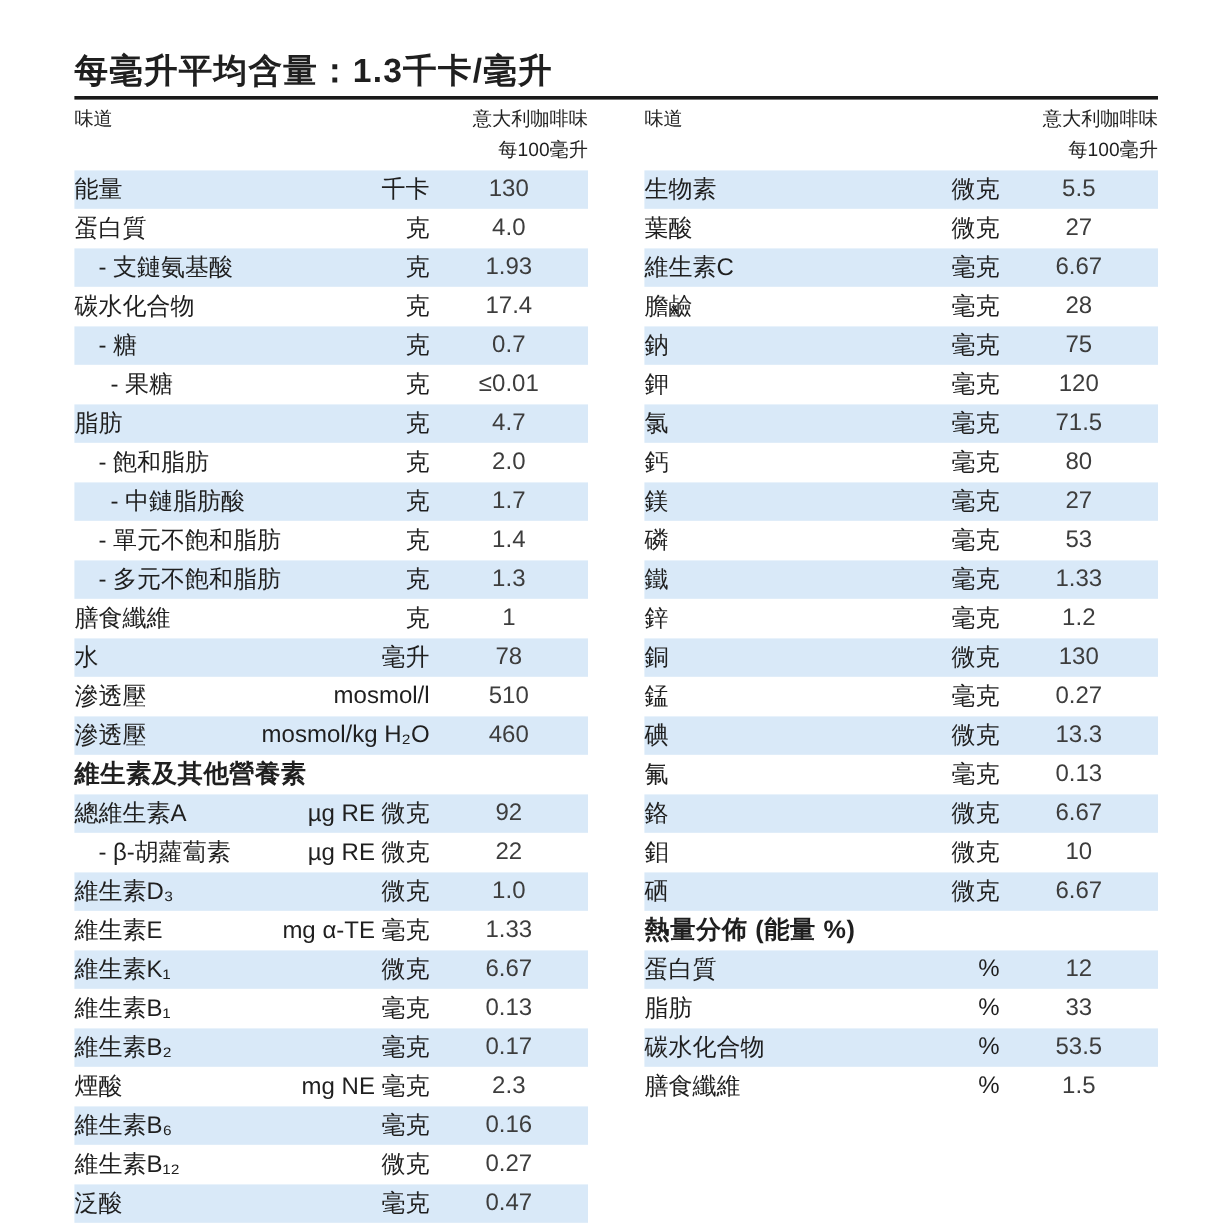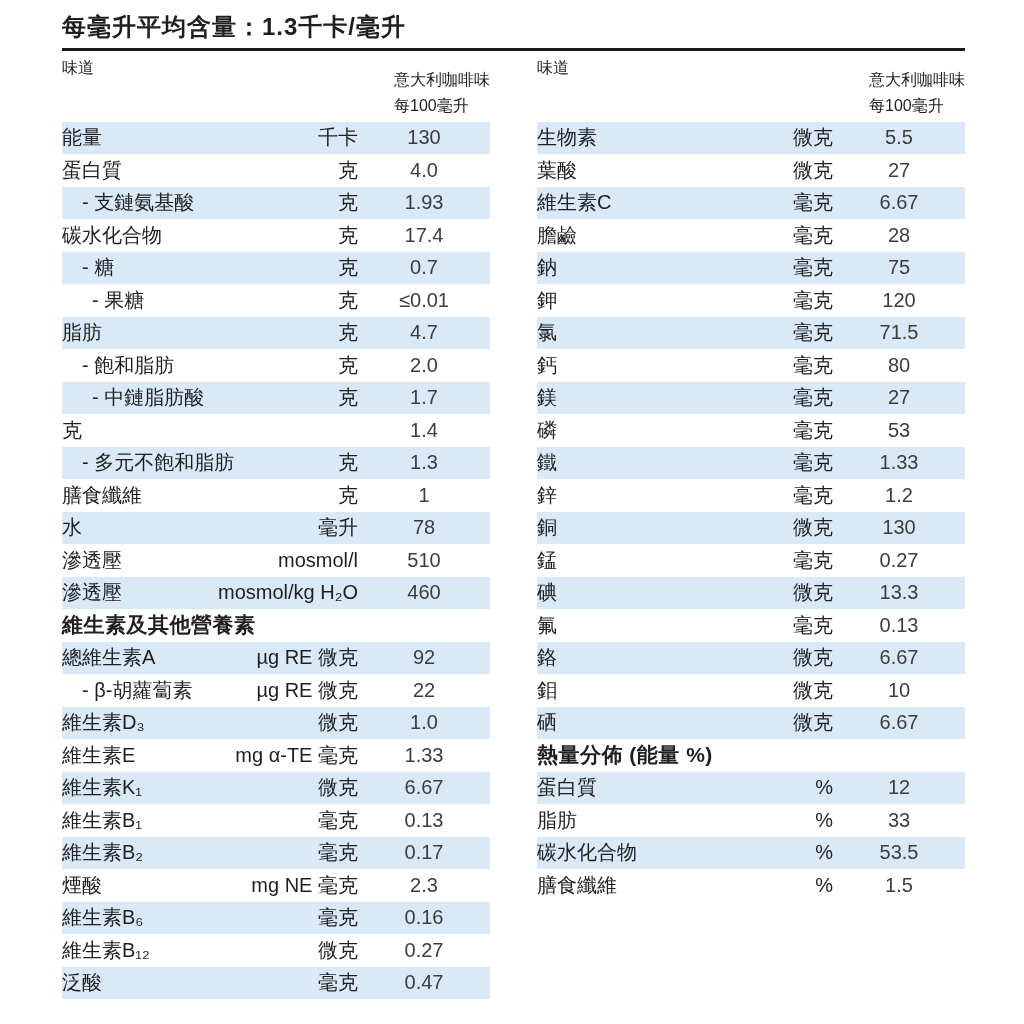--- a/index.html
+++ b/index.html
@@ -5,32 +5,32 @@
   :root { --shade:#d9e9f8; --ink:#1f1f1f; --num:#3d3d3d; --rule:#1a1a1a; }
   html,body{margin:0;padding:0;background:#fff;}
   body{
     width:1024px;height:1024px;overflow:hidden;
     font-family:"Liberation Sans","DejaVu Sans",sans-serif;
     color:var(--ink);
     -webkit-font-smoothing:antialiased;
   }
   .page{padding:12px 0 0 62px;width:903px;}
   .title{
-    font-size:24px;font-weight:600;letter-spacing:1px;
-    line-height:30px;white-space:nowrap;
+    font-size:28px;font-weight:600;letter-spacing:1px;
+    line-height:30px;white-space:nowrap;margin-top:32px;
   }
   .rule{height:2.5px;background:var(--rule);margin:6px 0 2px 0;width:100%;}
   .columns{display:flex;gap:47px;margin-top:0;}
   .ntable{width:428px;flex:0 0 428px;}
   .thead{
     display:flex;justify-content:space-between;align-items:flex-start;
     font-size:16px;line-height:26px;padding:2px 0 3px 0;min-height:52px;
   }
   .flavor-label{white-space:nowrap;}
-  .flavor-block{text-align:left;margin-top:12px;}
+  .flavor-block{text-align:right;}
   .flavor-block .flavor{display:block;white-space:nowrap;}
   .flavor-block .per{display:block;white-space:nowrap;}
   .rows{width:428px;}
   .row{
     display:flex;align-items:center;height:32.5px;
     font-size:20px;
   }
   .rows .row:nth-child(odd){background:var(--shade);}
   .cmain{
     width:296px;flex:0 0 296px;display:flex;
@@ -122,20 +122,21 @@
           </div>
           <div class="row">
             <div class="cmain">
               <span class="lbl i2">- 中鏈脂肪酸</span>
               <span class="unit">克</span>
             </div>
             <div class="cval">1.7</div>
           </div>
           <div class="row">
             <div class="cmain">
+              <span class="lbl i1">- 單元不飽和脂肪</span>
               <span class="unit">克</span>
             </div>
             <div class="cval">1.4</div>
           </div>
           <div class="row">
             <div class="cmain">
               <span class="lbl i1">- 多元不飽和脂肪</span>
               <span class="unit">克</span>
             </div>
             <div class="cval">1.3</div>

